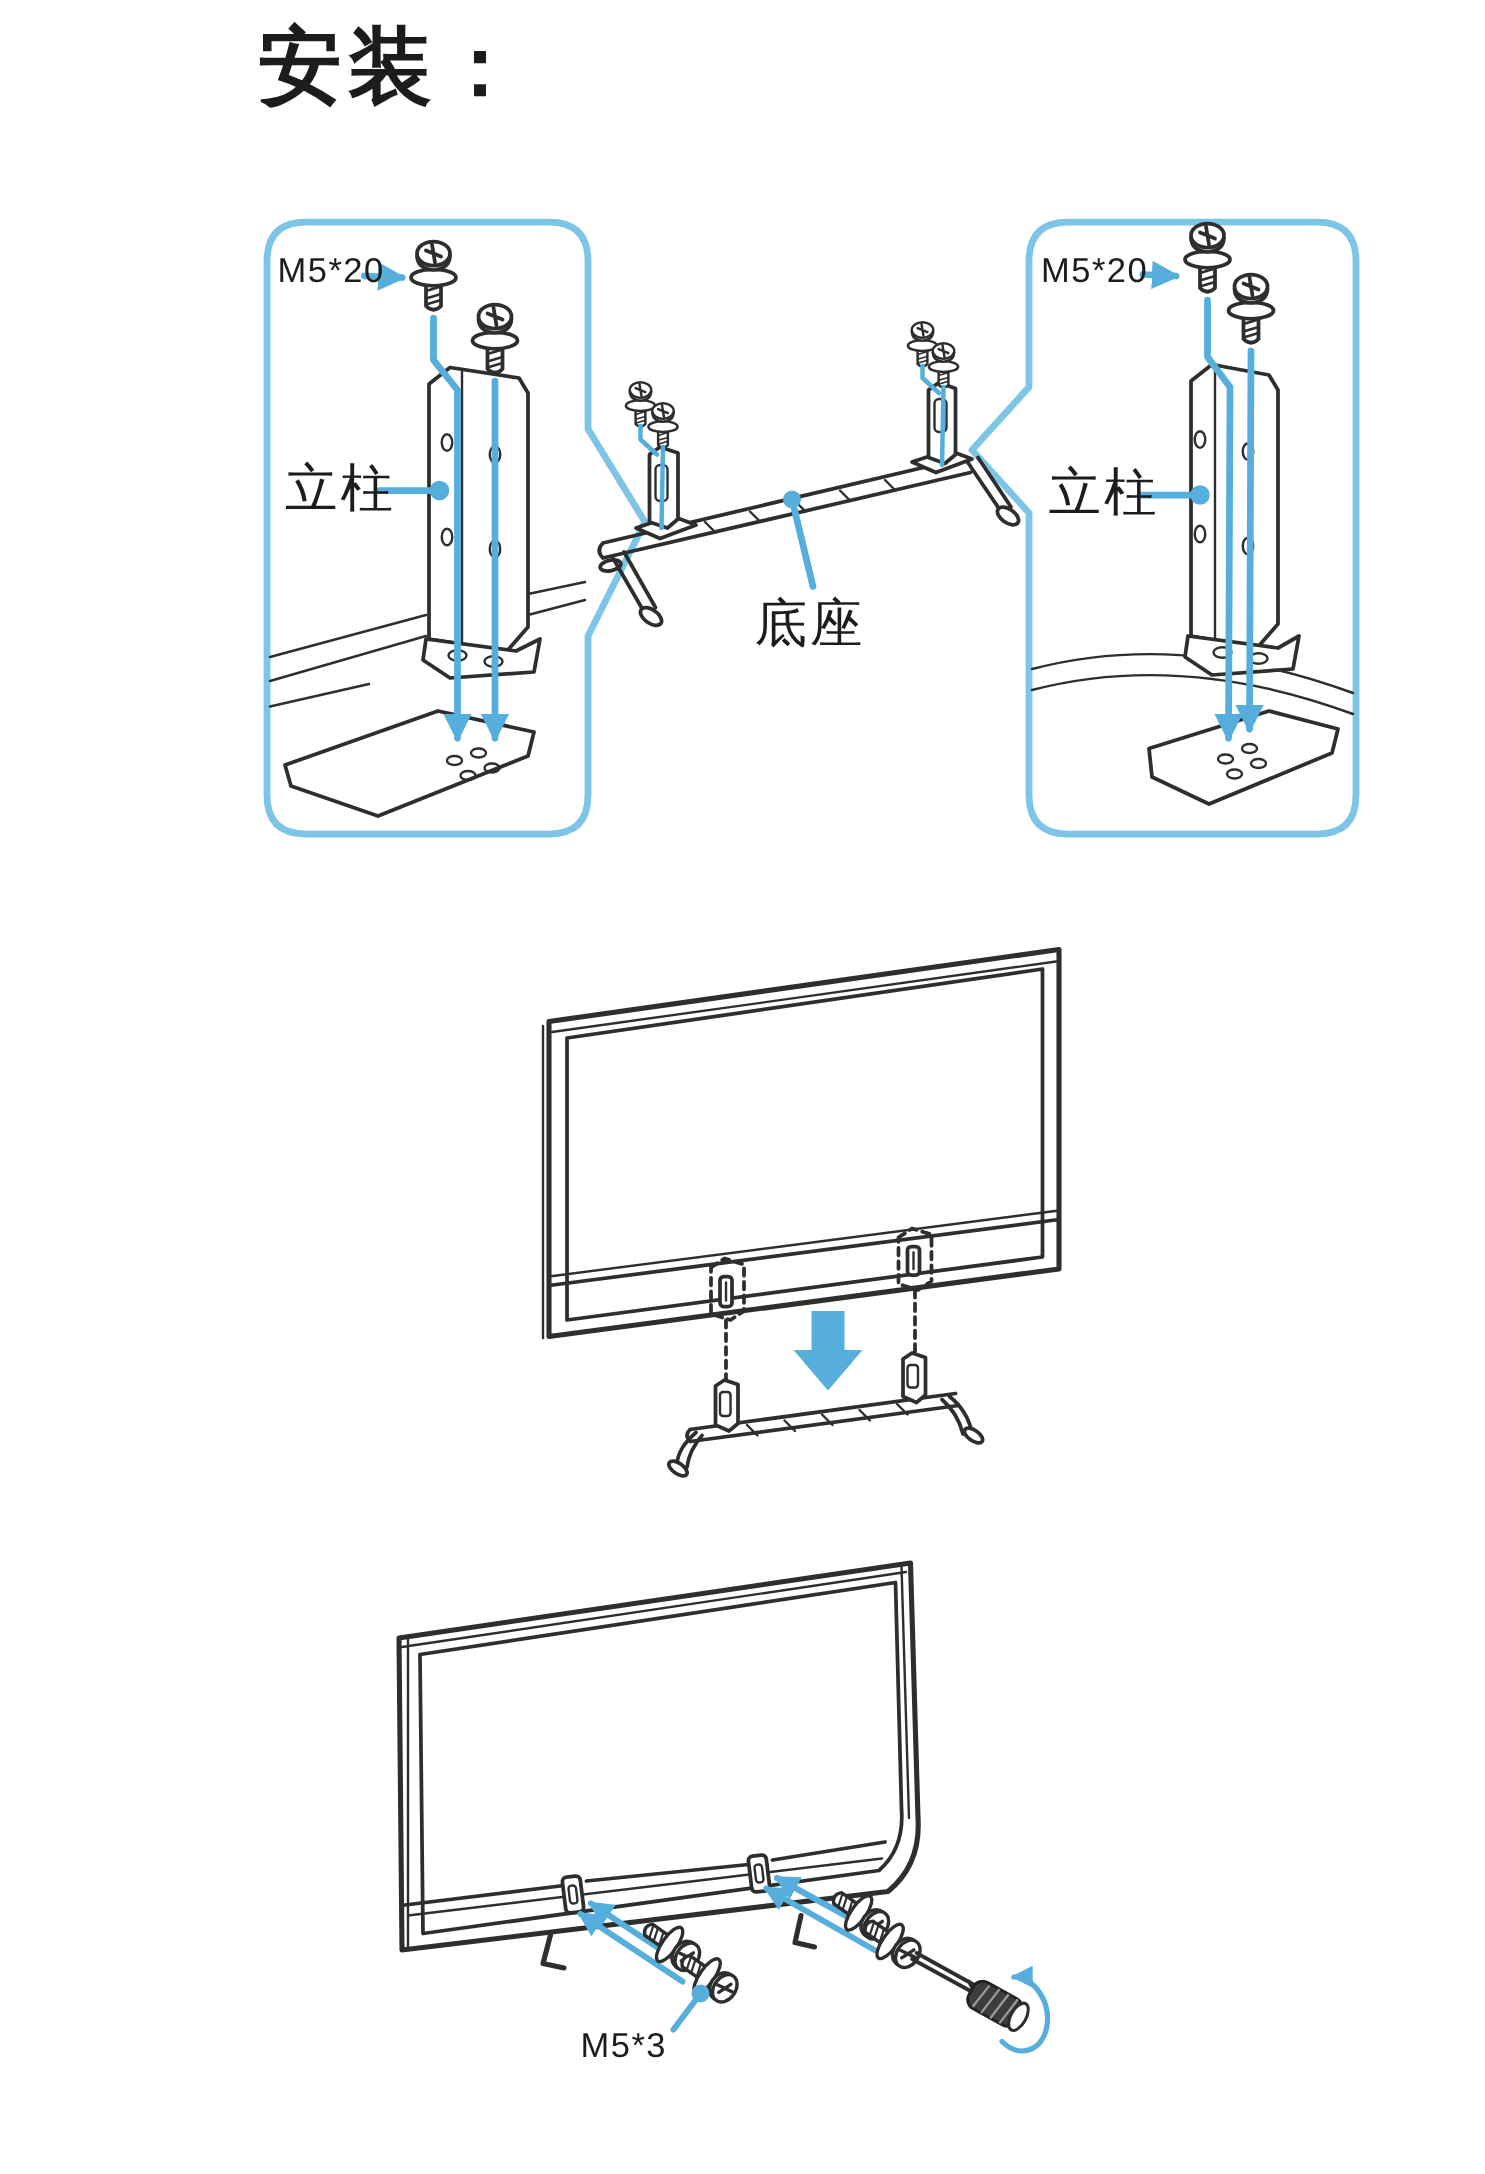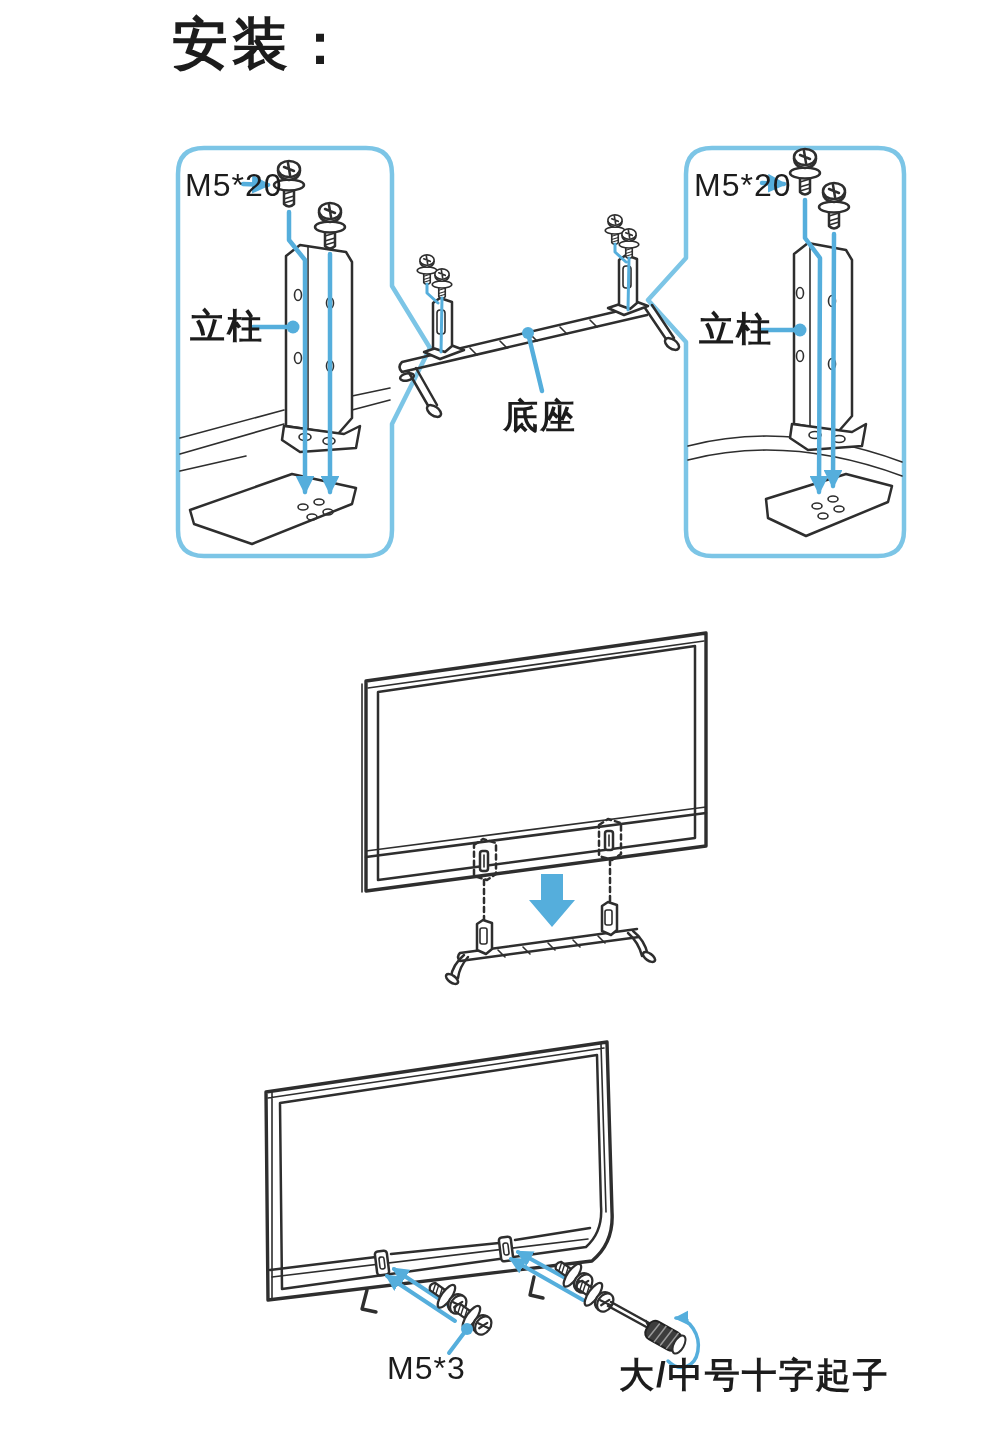--- a/index.html
+++ b/index.html
@@ -1,22 +1,22 @@
 <!DOCTYPE html>
 <html><head>
 <meta charset="utf-8">
 <style>
   html,body{margin:0;padding:0;background:#ffffff;}
   .canvas{position:relative;width:990px;height:1449px;background:#ffffff;overflow:hidden;
           font-family:"Liberation Sans","DejaVu Sans",sans-serif;}
   .canvas svg{position:absolute;left:0;top:0;}
   .lbl{position:absolute;color:#1c1c1c;white-space:nowrap;line-height:1;}
   .title{font-size:56px;font-weight:700;letter-spacing:4px;}
-  .part{font-size:35px;letter-spacing:2px;font-weight:bold;}
-  .size{font-size:32px;font-weight:500;letter-spacing:1px;text-align:center;}
+  .part{font-size:35px;letter-spacing:2px;}
+  .size{font-size:23px;font-weight:500;letter-spacing:1px;text-align:center;}
   
   .k{stroke:#2e2e2e;fill:none;stroke-width:2.5;stroke-linecap:round;stroke-linejoin:round;}
   .kf{stroke:#2e2e2e;fill:#ffffff;stroke-width:2.5;stroke-linejoin:round;}
   .thin{stroke-width:1.6;}
   .thick{stroke-width:3.4;}
   .blue{stroke:#55AEDC;fill:none;stroke-linecap:round;stroke-linejoin:round;}
   .bluef{fill:#55AEDC;stroke:none;}
   .dash{stroke-dasharray:5 4;}
   .box{stroke:#7CC5E6;stroke-width:4.5;fill:#ffffff;stroke-linejoin:round;}
 </style>
@@ -194,15 +194,14 @@
   </g>
 </svg>
 
 <div class="lbl title" style="left:172px;top:16px">安装：</div>
 <div class="lbl size" style="left:185px;top:169px">M5*20</div>
 <div class="lbl part" style="left:190px;top:308px">立柱</div>
 <div class="lbl size" style="left:694px;top:169px">M5*20</div>
 <div class="lbl part" style="left:699px;top:311px">立柱</div>
 <div class="lbl part" style="left:503px;top:398px">底座</div>
 <div class="lbl size" style="left:387px;top:1352px">M5*3</div>
-<div class="lbl part" style="left:619px;top:1357px">大/中号十字起子</div>
 
 </div>
 
 </body></html>

